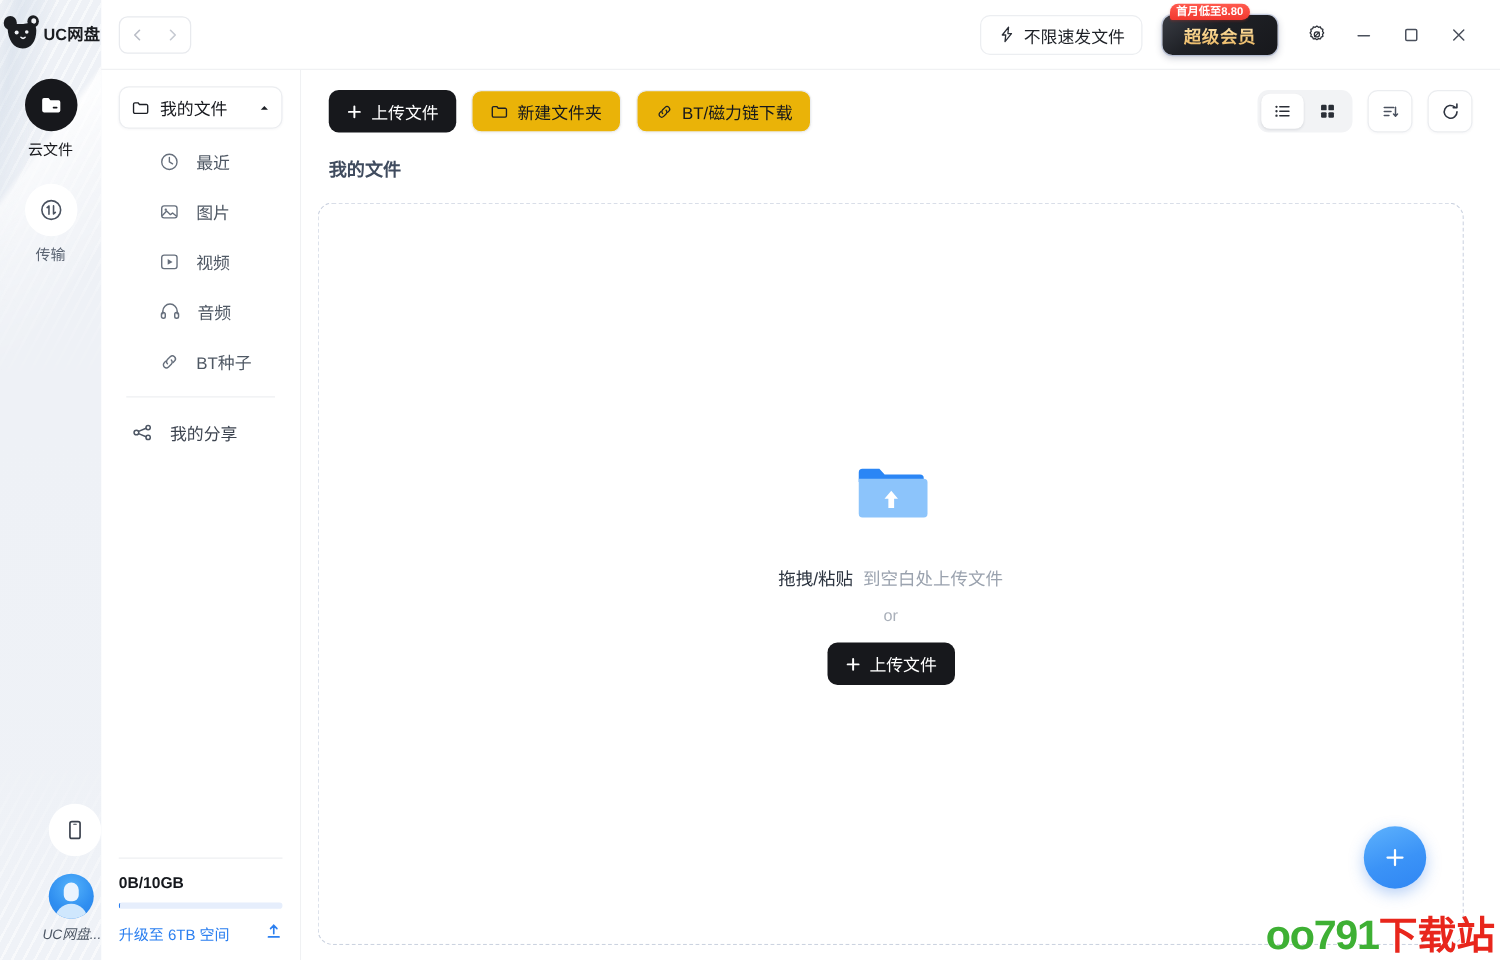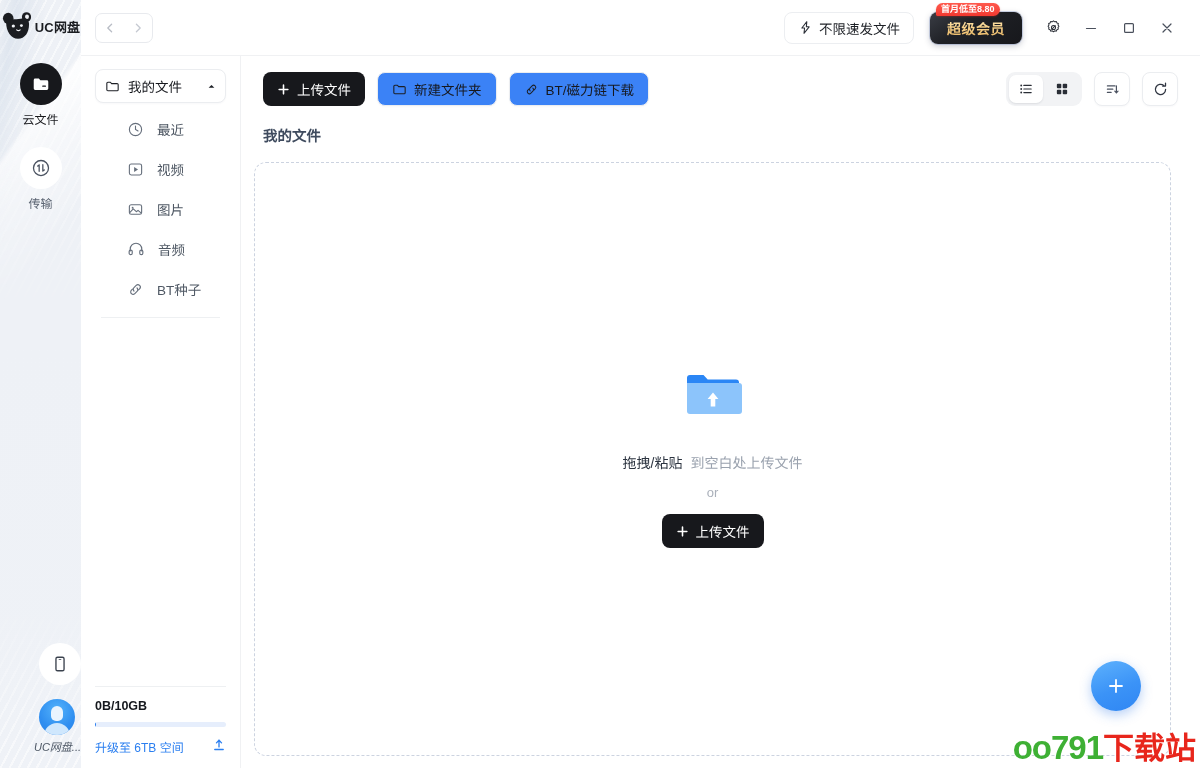--- a/index.html
+++ b/index.html
@@ -145,21 +145,21 @@
 
   
   .main { flex: 1; background: #fff; display: flex; flex-direction: column; min-width: 0; position: relative; }
   .toolbar { display: flex; align-items: center; padding: 16px 22px 0 22px; }
   .btn {
     display: inline-flex; align-items: center; gap: 7px;
     height: 34px; padding: 0 14px; border-radius: 8px;
     font-size: 13.5px; cursor: pointer; white-space: nowrap;
   }
   .btn-dark { background: #17181c; color: #fff; font-weight: 500; }
-  .btn-ghost { background: #3b82f6; color: #16181d; border: 1px solid #ebedf0; box-shadow: 0 1px 2px rgba(20,30,50,.03); }
+  .btn-ghost { background: #eab308; color: #16181d; border: 1px solid #ebedf0; box-shadow: 0 1px 2px rgba(20,30,50,.03); }
   .toolbar .gap { width: 12px; }
   .toolbar-spacer { flex: 1; }
 
   .seg {
     display: flex; align-items: center; background: #f2f3f5; border-radius: 9px; padding: 3px; gap: 2px;
   }
   .seg-btn { width: 34px; height: 28px; border-radius: 7px; display: flex; align-items: center; justify-content: center; cursor: pointer; }
   .seg-btn.on { background: #fff; box-shadow: 0 1px 2px rgba(20,30,50,.1); }
   .icon-btn {
     width: 36px; height: 34px; margin-left: 12px;
@@ -339,33 +339,33 @@
             <div class="nav-item">
               <svg width="17" height="17" viewBox="0 0 20 20">
                 <circle cx="10" cy="10" r="7.2" fill="none" stroke="#666f7c" stroke-width="1.3"></circle>
                 <path d="M10 5.8 V10 l3 1.8" fill="none" stroke="#666f7c" stroke-width="1.3" stroke-linecap="round"></path>
               </svg>
               <span class="label">最近</span>
             </div>
 
             <div class="nav-item">
               <svg width="17" height="17" viewBox="0 0 20 20">
-                <rect x="2.8" y="3.6" width="14.4" height="12.8" rx="2.2" fill="none" stroke="#666f7c" stroke-width="1.3"></rect>
-                <path d="M8.4 7.2 L13 10 L8.4 12.8 Z" fill="#666f7c"></path>
-              </svg>
-              <span class="label">视频</span>
-            </div>
-
-            <div class="nav-item">
-              <svg width="17" height="17" viewBox="0 0 20 20">
                 <rect x="2.8" y="4.4" width="14.4" height="11.2" rx="2.2" fill="none" stroke="#666f7c" stroke-width="1.3"></rect>
                 <path d="M3.2 13.6 L7.4 9.2 L11 12.6 L13 11 L16.8 14.2" fill="none" stroke="#666f7c" stroke-width="1.3" stroke-linejoin="round"></path>
                 <circle cx="6.6" cy="7.9" r="1.1" fill="#666f7c"></circle>
               </svg>
               <span class="label">图片</span>
+            </div>
+
+            <div class="nav-item">
+              <svg width="17" height="17" viewBox="0 0 20 20">
+                <rect x="2.8" y="3.6" width="14.4" height="12.8" rx="2.2" fill="none" stroke="#666f7c" stroke-width="1.3"></rect>
+                <path d="M8.4 7.2 L13 10 L8.4 12.8 Z" fill="#666f7c"></path>
+              </svg>
+              <span class="label">视频</span>
             </div>
 
 
             <div class="nav-item">
               <svg width="18" height="18" viewBox="0 0 20 20">
                 <path d="M3.6 12.2 V10 a6.4 6.4 0 0 1 12.8 0 v2.2" fill="none" stroke="#666f7c" stroke-width="1.3" stroke-linecap="round"></path>
                 <rect x="2.4" y="11.2" width="3.4" height="5" rx="1.6" fill="none" stroke="#666f7c" stroke-width="1.3"></rect>
                 <rect x="14.2" y="11.2" width="3.4" height="5" rx="1.6" fill="none" stroke="#666f7c" stroke-width="1.3"></rect>
               </svg>
               <span class="label">音频</span>
@@ -374,20 +374,29 @@
             <div class="nav-item">
               <svg width="17" height="17" viewBox="0 0 20 20">
                 <path d="M8.2 11.8 a2.8 2.8 0 0 1 0-4 l2.6-2.6 a2.8 2.8 0 1 1 4 4 l-1.3 1.3" fill="none" stroke="#666f7c" stroke-width="1.35" stroke-linecap="round"></path>
                 <path d="M11.8 8.2 a2.8 2.8 0 0 1 0 4 l-2.6 2.6 a2.8 2.8 0 1 1 -4-4 l1.3-1.3" fill="none" stroke="#666f7c" stroke-width="1.35" stroke-linecap="round"></path>
               </svg>
               <span class="label">BT种子</span>
             </div>
 
             <div class="nav-sep"></div>
 
+            <div class="nav-item share">
+              <svg width="18" height="18" viewBox="0 0 20 20">
+                <circle cx="4.6" cy="10" r="2.1" fill="none" stroke="#4d5664" stroke-width="1.35"></circle>
+                <circle cx="15" cy="5.6" r="1.9" fill="none" stroke="#4d5664" stroke-width="1.35"></circle>
+                <circle cx="15" cy="14.4" r="1.9" fill="none" stroke="#4d5664" stroke-width="1.35"></circle>
+                <path d="M6.5 9 L13.2 6.2 M6.5 11 L13.2 13.8" stroke="#4d5664" stroke-width="1.35" stroke-linecap="round"></path>
+              </svg>
+              <span class="label">我的分享</span>
+            </div>
 
           </div>
         </div>
 
         <div class="storage">
           <div class="storage-sep"></div>
           <div class="storage-text">0B/10GB</div>
           <div class="storage-bar">
             <div class="fill" style="width: 1%;"></div>
           </div>

